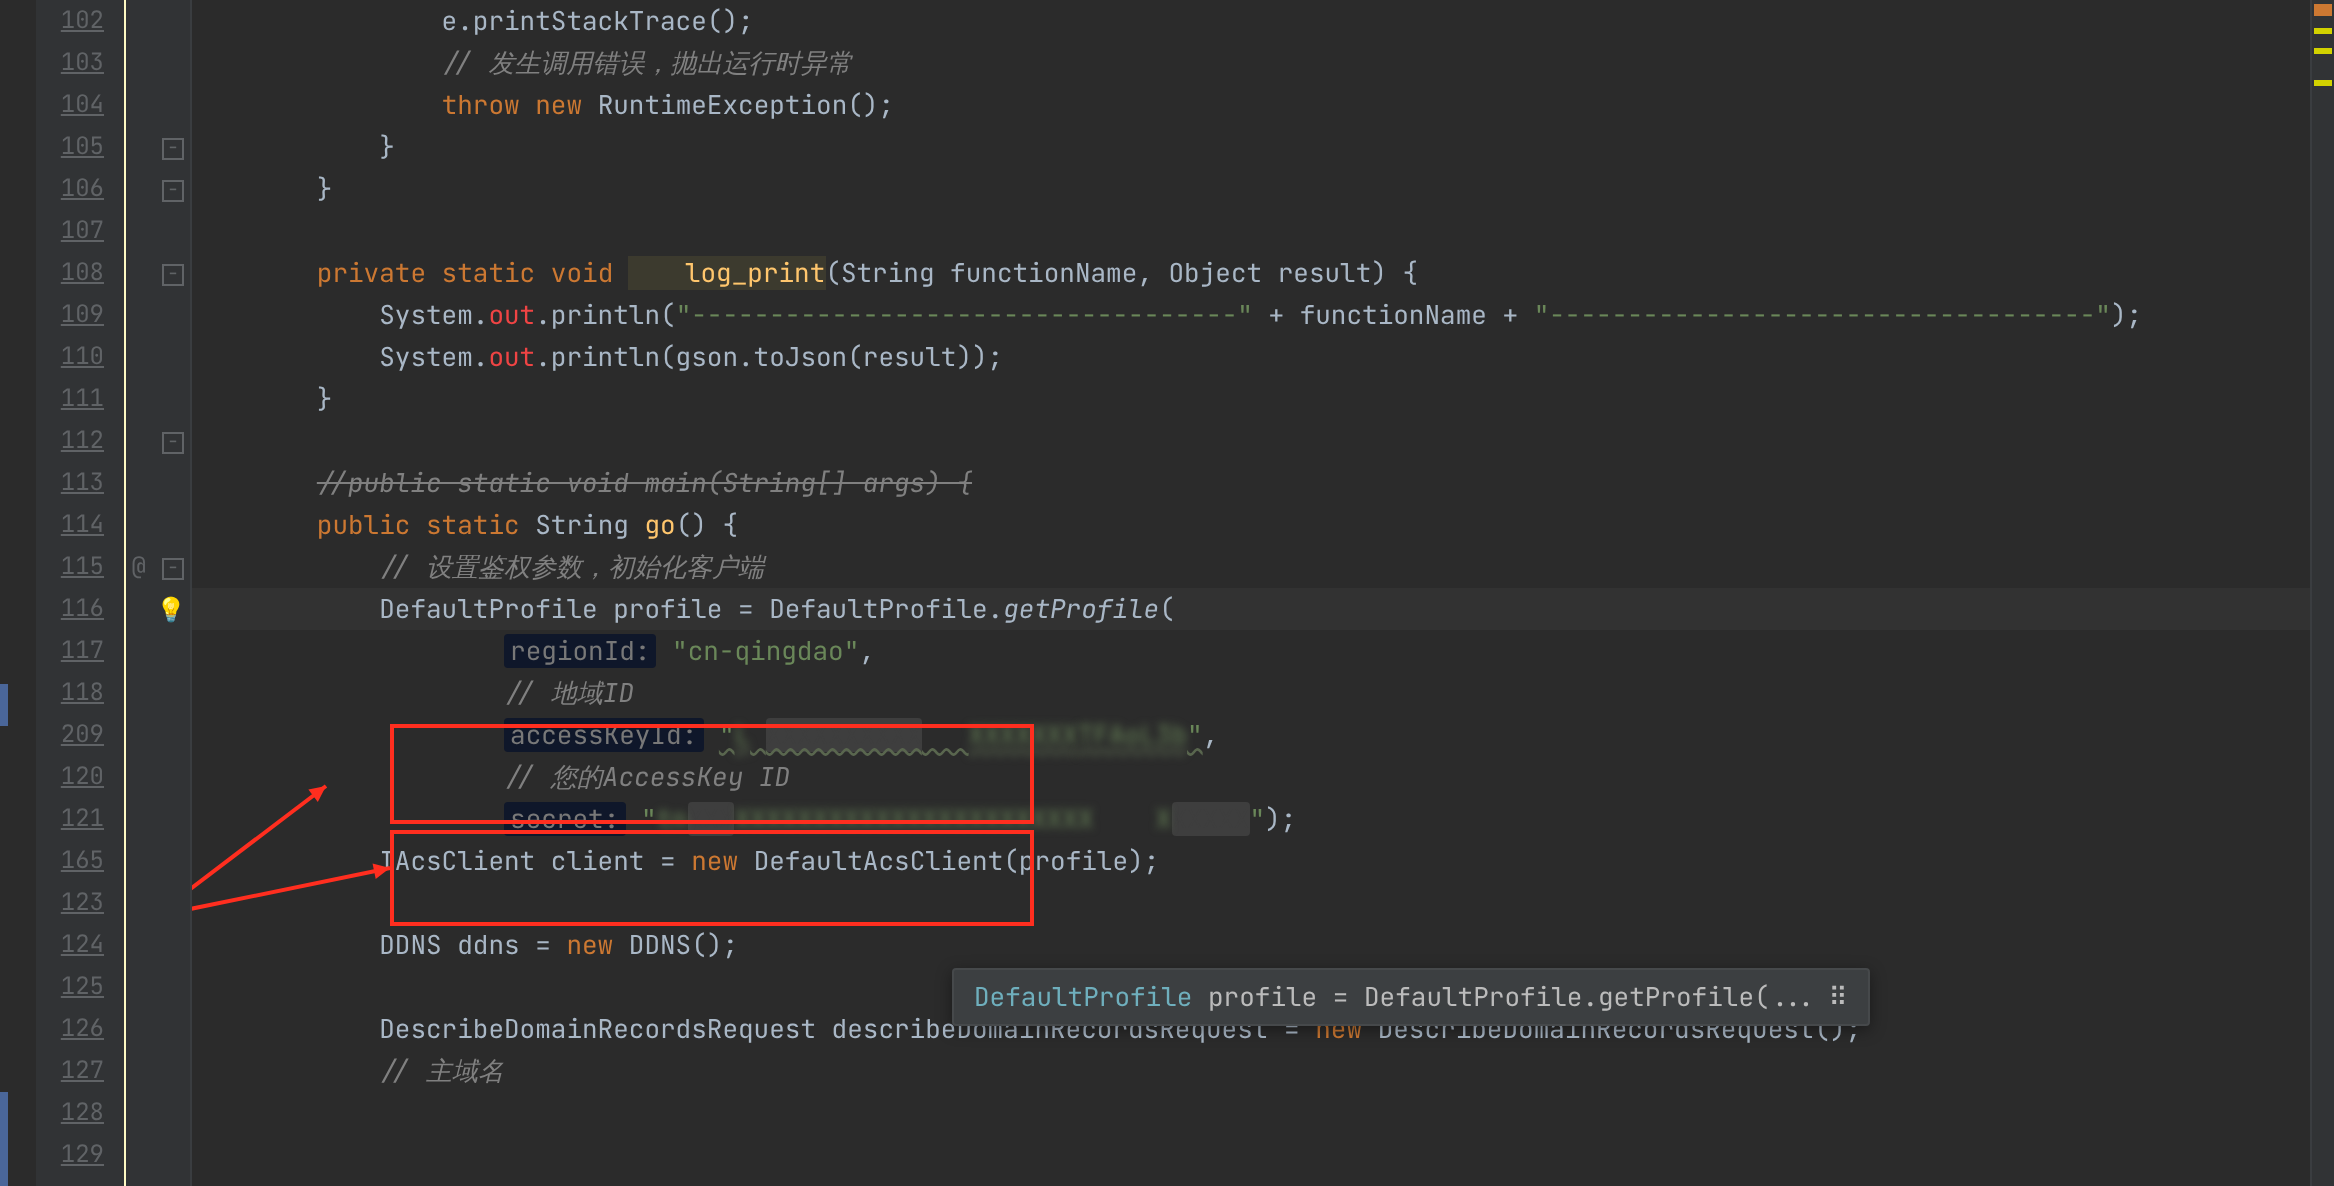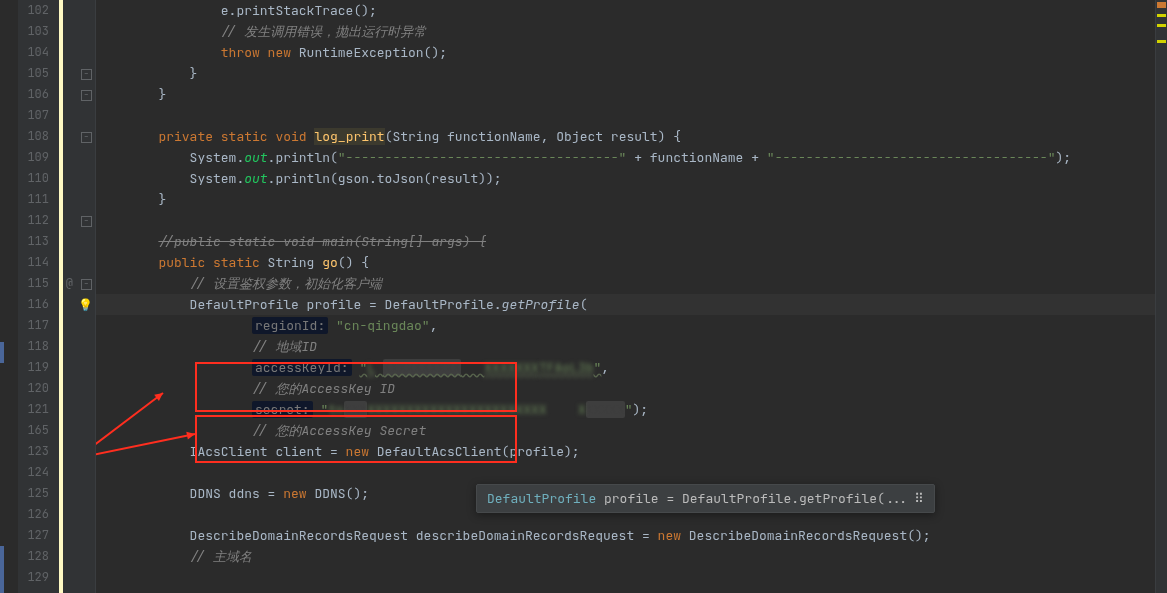--- a/index.html
+++ b/index.html
@@ -22,21 +22,22 @@
   }
   .blue-strip { position:absolute; left:0; width:4px; background:#4a6699; }
   .gutter {
     width:45px;
     background:#313335;
     color:#606366;
     text-align:right;
     padding-right:10px;
     font-size:12px;
     user-select:none;
-    border-right:4px solid #fef9c3;
+    border-right:1px solid #fef9c3;
+    text-decoration:underline;
   }
   .gutter-extra {
     width:33px;
     background:#313335;
     border-right:1px solid #3a3d40;
     position:relative;
   }
   .fold {
     position:absolute;
     right:3px;
@@ -46,26 +47,26 @@
   .fold::before { content:"−"; display:inline-block; width:9px; height:9px; border:1px solid #606366; line-height:8px; text-align:center; font-size:10px; }
   .vcs-at { position:absolute; right:22px; color:#606366; font-size:12px; }
   .bulb { position:absolute; right:2px; top:1px; color:#f0a732; font-size:12px; }
   .line { height:21px; line-height:21px; white-space:pre; }
   .code-body { flex:1; position:relative; overflow:hidden; }
   .code-body .content { position:relative; }
   .hl-line { position:absolute; left:0; right:0; height:21px; background:#323232; }
   .kw { color:#cc7832; }
   .str { color:#6a8759; }
   .comment { color:#808080; font-style:italic; }
-  .field { color:#22c55e; font-style:italic; }
+  .field { color:#ef4444; }
   .method-def  { color:#ffc66d; }
   .hint { color:#787878; }
   .hint .lbl { background:#0f172a; padding:0 3px; border-radius:2px;}
   .ital { font-style:italic;}
-  .hl-bg { background:#3c3a2e; }
+  .hl-bg { background:#3c3a2e;padding-left:28px; }
   .strike { text-decoration:line-through; color:#808080;text-align:center; }
   .wavy { text-decoration:underline wavy #59664e; text-decoration-skip-ink:none;}
   .redact { color:#3e3e3e; background:#3e3e3e; border-radius:2px; }
   .obscure { filter:blur(2px); }
   .right-strip {
     width:12px;
     background:#313335;
     position:relative;
     border-left:1px solid #3a3d40;
   }
@@ -114,21 +115,21 @@
       <div class="line">109</div>
       <div class="line">110</div>
       <div class="line">111</div>
       <div class="line">112</div>
       <div class="line">113</div>
       <div class="line">114</div>
       <div class="line">115</div>
       <div class="line">116</div>
       <div class="line">117</div>
       <div class="line">118</div>
-      <div class="line">119</div>
+      <div class="line">209</div>
       <div class="line">120</div>
       <div class="line">121</div>
       <div class="line">165</div>
       <div class="line">123</div>
       <div class="line">124</div>
       <div class="line">125</div>
       <div class="line">126</div>
       <div class="line">127</div>
       <div class="line">128</div>
       <div class="line">129</div>
@@ -181,21 +182,20 @@
         <div class="line"></div>
         <div class="line">        <span class="comment strike">//public static void main(String[] args) {</span></div>
         <div class="line">        <span class="kw">public static</span> String <span class="method-def">go</span>() {</div>
         <div class="line">            <span class="comment">// 设置鉴权参数，初始化客户端</span></div>
         <div class="line">            DefaultProfile profile = DefaultProfile.<span class="ital">getProfile</span>(</div>
         <div class="line">                    <span class="hint"><span class="lbl">regionId:</span></span> <span class="str">"cn-qingdao"</span>,</div>
         <div class="line">                    <span class="comment">// 地域ID</span></div>
         <div class="line">                    <span class="hint"><span class="lbl">accessKeyId:</span></span> <span class="str wavy">"<span class="obscure">L</span> <span class="redact">XXXXXXXXXX</span>   <span class="obscure">XXXXXXX</span><span class="obscure">TFAoL3b</span>"</span>,</div>
         <div class="line">                    <span class="comment">// 您的AccessKey ID</span></div>
         <div class="line">                    <span class="hint"><span class="lbl">secret:</span></span> <span class="str">"<span class="obscure">tn</span><span class="redact">XXX</span><span class="obscure">XXXXXXXXXXXXXXXXXXXXXXX</span>    <span class="obscure">X</span><span class="redact">XXXXX</span>"</span>);</div>
-        <div class="line">                    <span class="comment">// 您的AccessKey Secret</span></div>
         <div class="line">            IAcsClient client = <span class="kw">new</span> DefaultAcsClient(profile);</div>
         <div class="line"></div>
         <div class="line">            DDNS ddns = <span class="kw">new</span> DDNS();</div>
         <div class="line"></div>
         <div class="line">            DescribeDomainRecordsRequest describeDomainRecordsRequest = <span class="kw">new</span> DescribeDomainRecordsRequest();</div>
         <div class="line">            <span class="comment">// 主域名</span></div>
       </div>
 
     <div class="red-box" id="rb0" style="left: 99px; top: 362px; width: 322px; height: 50px;"></div>
     <div class="red-box" id="rb1" style="left: 99px; top: 415px; width: 322px; height: 48px;"></div>

